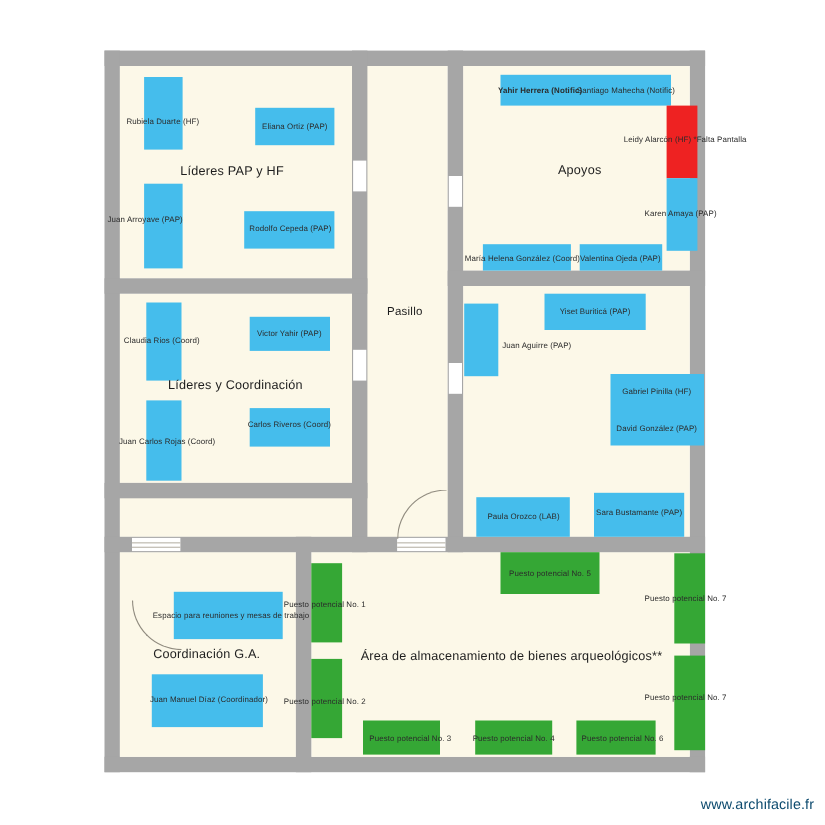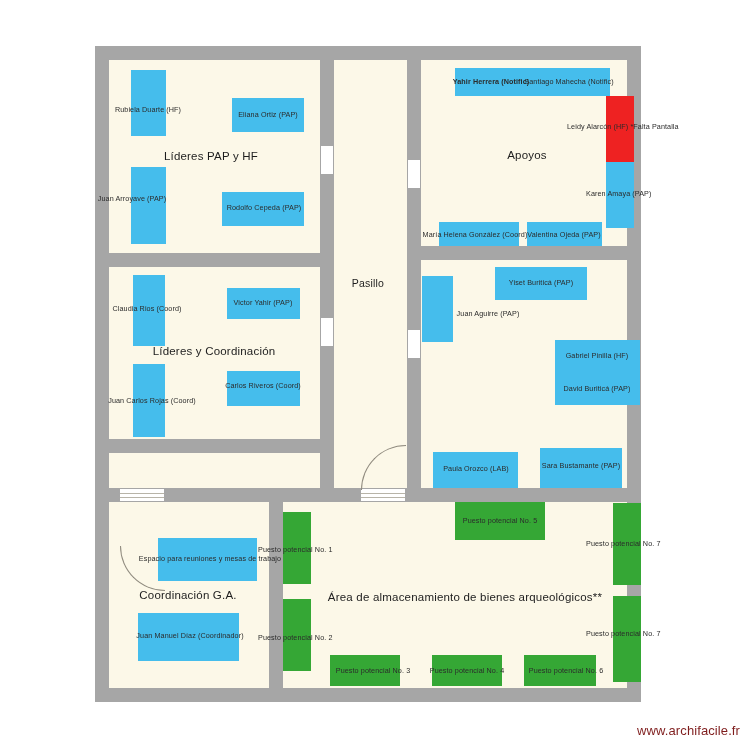--- a/index.html
+++ b/index.html
@@ -77,21 +77,21 @@
     position: absolute;
     border: 1px solid #8f8a7e;
     border-radius: 50%;
     background: transparent;
   }
   .watermark {
     position: absolute;
     right: 10px;
     bottom: 12px;
     font-size: 13px;
-    color: #7f1d1d;
+    color: #0c4a6e;
     letter-spacing: .1px;
   }
 </style>
 </head>
 <body>
 
 <div id="plan">
 
   <div class="wall" style="left:95px;  top:46px;  width:546px; height:14px;"></div>
   <div class="wall" style="left:95px;  top:46px;  width:14px;  height:656px;"></div>
@@ -188,21 +188,21 @@
   <div class="roomname" style="left:527px; top:155px;">Apoyos</div>
 
   <div class="desk" style="left:422px; top:276px; width:31px; height:66px;"></div>
   <div class="lbl c" style="left:440px; top:314px;margin-left:48px;">Juan Aguirre (PAP)</div>
 
   <div class="desk" style="left:495px; top:267px; width:92px; height:33px;"></div>
   <div class="lbl c" style="left:541px; top:283px;">Yiset Buriticá (PAP)</div>
 
   <div class="desk" style="left:555px; top:340px; width:85px; height:65px;"></div>
   <div class="lbl c" style="left:597px; top:356px;">Gabriel Pinilla (HF)</div>
-  <div class="lbl c" style="left:597px; top:389px;">David Buriticá (PAP)</div>
+  <div class="lbl c" style="left:597px; top:389px;">David González (PAP)</div>
 
   <div class="desk" style="left:433px; top:452px; width:85px; height:36px;"></div>
   <div class="lbl c" style="left:476px; top:469px;">Paula Orozco (LAB)</div>
 
   <div class="desk" style="left:540px; top:448px; width:82px; height:40px;"></div>
   <div class="lbl c" style="left:581px; top:466px;">Sara Bustamante (PAP)</div>
 
   <div class="desk" style="left:158px; top:538px; width:99px; height:43px;"></div>
   <div class="lbl c" style="left:210px; top:559px;">Espacio para reuniones y mesas de trabajo</div>
 

